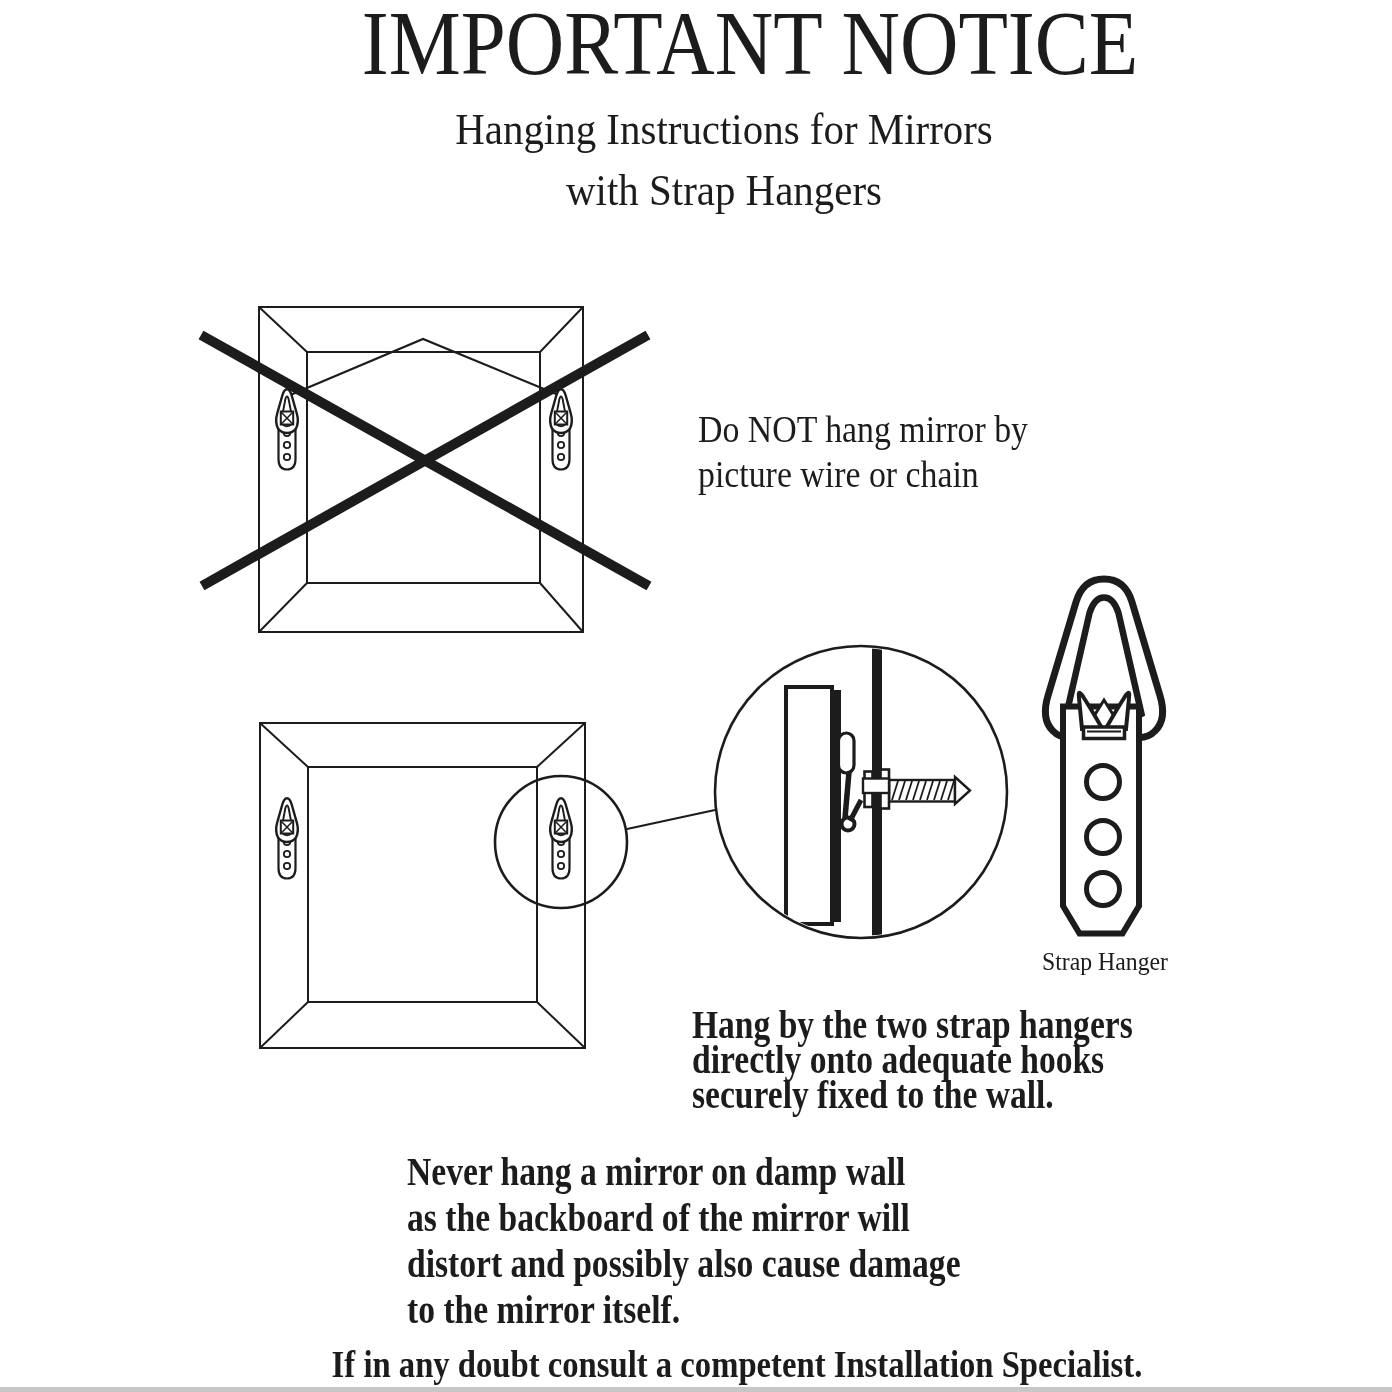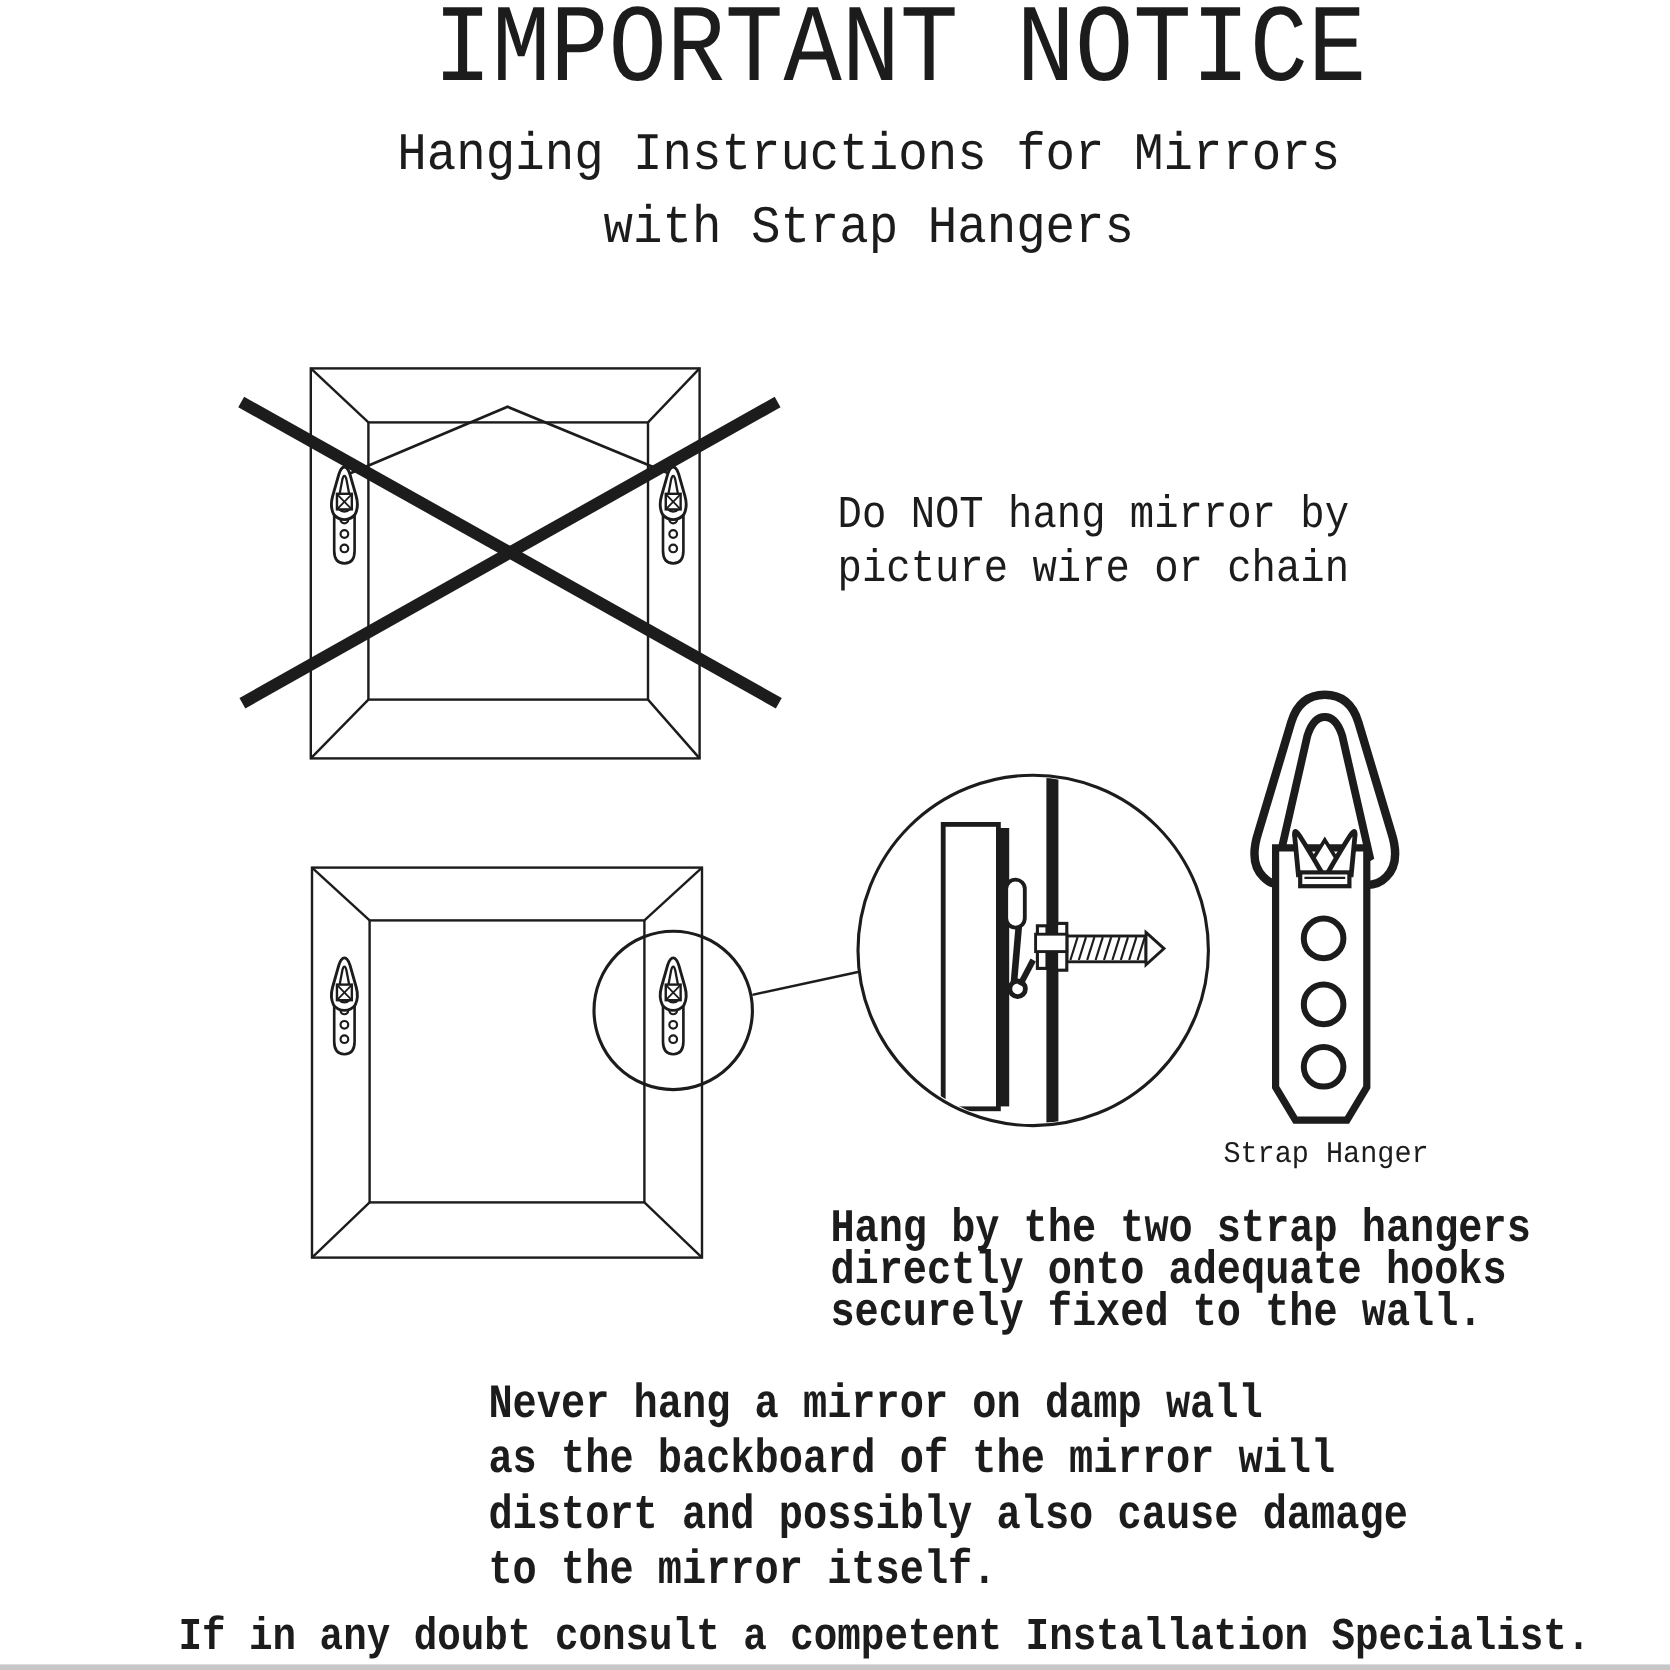--- a/index.html
+++ b/index.html
@@ -2,21 +2,21 @@
 <html><head>
 <meta charset="utf-8">
 <style>
   html,body{margin:0;padding:0;background:#ffffff;}
   .page{
     position:relative;
     width:1392px;height:1392px;
     background:#ffffff;
     overflow:hidden;
     color:#1c1c1c;
-    font-family:Liberation Mono, monospace;
+    font-family:Liberation Serif, serif;
   }
   .art{position:absolute;left:0;top:0;}
   .txt{position:absolute;white-space:nowrap;color:#1c1c1c;}
   .left{transform-origin:left top;}
   .title{
     left:750px;top:-3px;
     font-size:92px;line-height:92px;
     transform:translateX(-50%) scaleX(0.88);
   }
   .sub1{left:724px;top:105px;font-size:44px;line-height:50px;transform:translateX(-50%) scaleX(0.93);}

